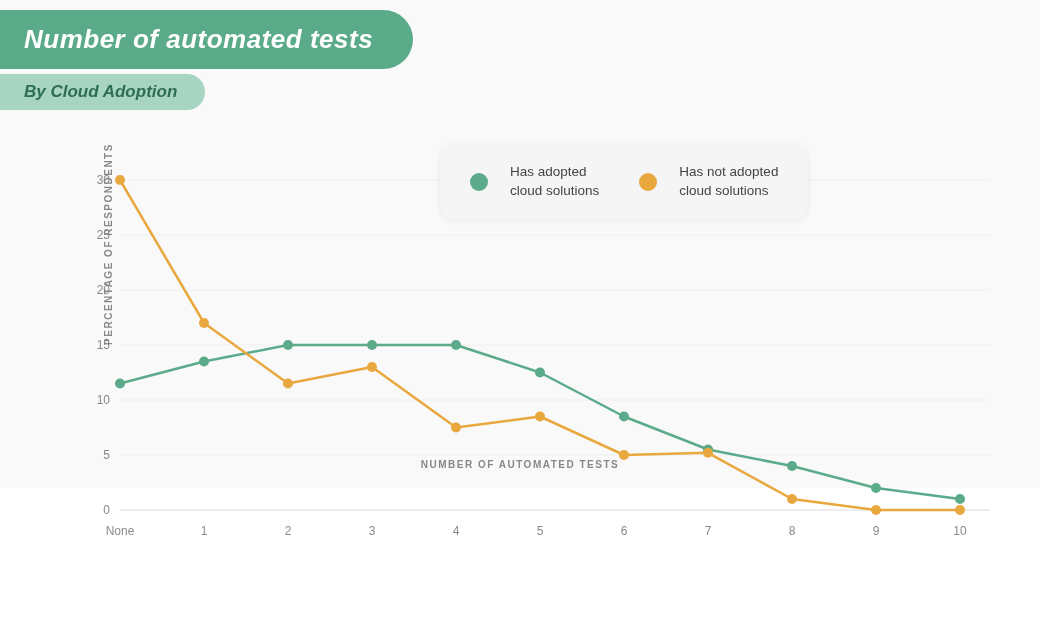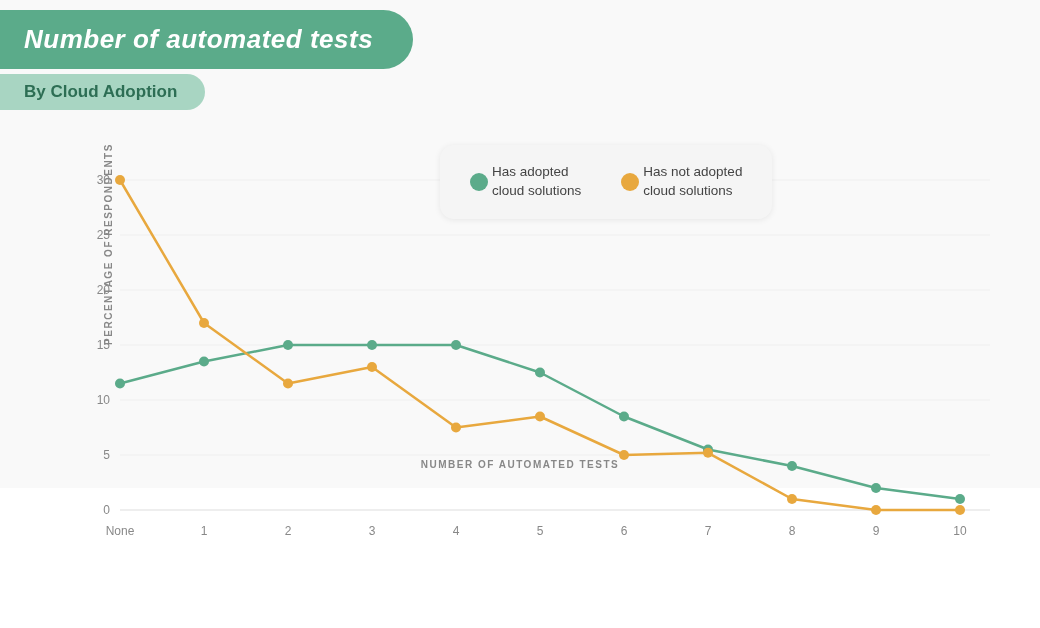--- a/index.html
+++ b/index.html
@@ -43,41 +43,42 @@
       left: 0;
       background: #a8d5c2;
       border-radius: 0 20px 20px 0;
       padding: 8px 28px 8px 24px;
       z-index: 10;
     }
 
     .subtitle-text {
       color: #2d6e54;
       font-size: 17px;
+      font-style: italic;
       font-weight: 600;
     }
 
     .legend-box {
       position: absolute;
       top: 145px;
       left: 440px;
       background: #f5f5f5;
       border-radius: 14px;
       padding: 18px 30px;
       display: flex;
       align-items: center;
       gap: 40px;
       box-shadow: 0 1px 6px rgba(0,0,0,0.08);
       z-index: 10;
     }
 
     .legend-item {
       display: flex;
       align-items: center;
-      gap: 4px;
+      gap: 22px;
     }
 
     .legend-dot {
       width: 18px;
       height: 18px;
       border-radius: 50%;
       flex-shrink: 0;
     }
 
     .legend-label {

